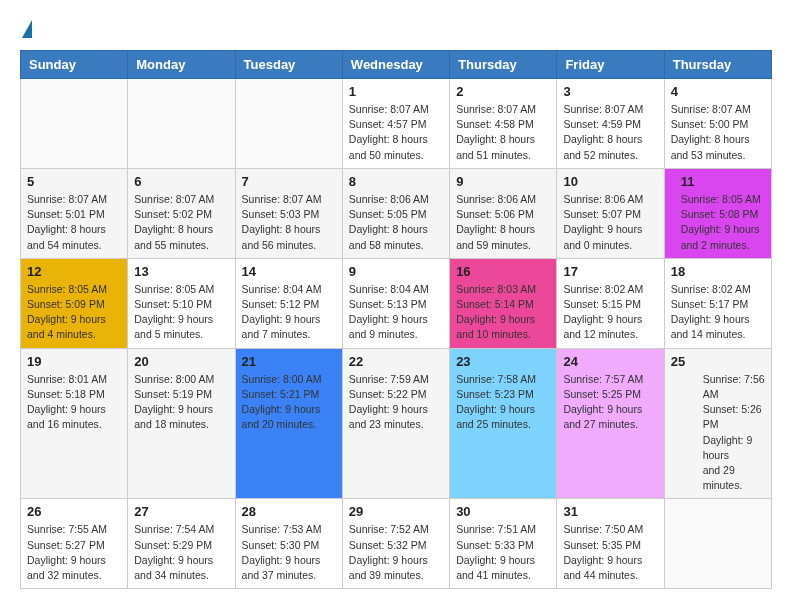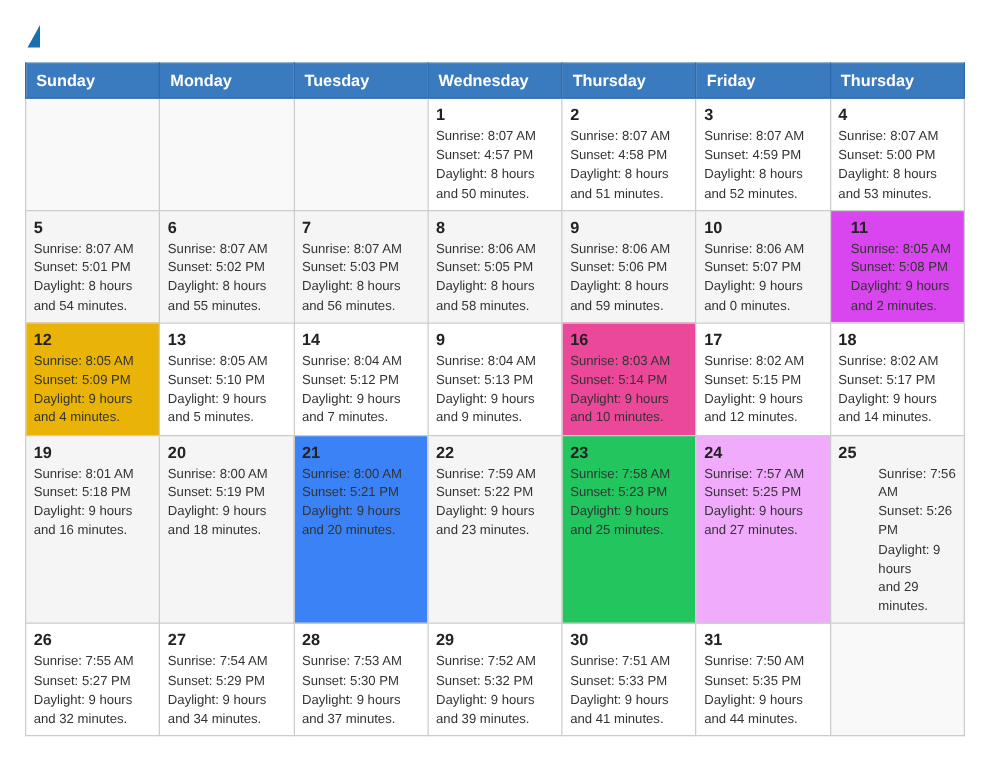--- a/index.html
+++ b/index.html
@@ -287,21 +287,21 @@
 Daylight: 9 hours
 and 20 minutes.</div>
         </td>
         <td style="background: rgb(245, 245, 245);">
           <div class="day-number">22</div>
           <div class="day-info" style="white-space: pre-line;">Sunrise: 7:59 AM
 Sunset: 5:22 PM
 Daylight: 9 hours
 and 23 minutes.</div>
         </td>
-        <td style="background: #22c55e;">
+        <td style="background: #7dd3fc;">
           <div class="day-number">23</div>
           <div class="day-info" style="white-space: pre-line;">Sunrise: 7:58 AM
 Sunset: 5:23 PM
 Daylight: 9 hours
 and 25 minutes.</div>
         </td>
         <td style="background: #f0abfc;">
           <div class="day-number">24</div>
           <div class="day-info" style="white-space: pre-line;">Sunrise: 7:57 AM
 Sunset: 5:25 PM

